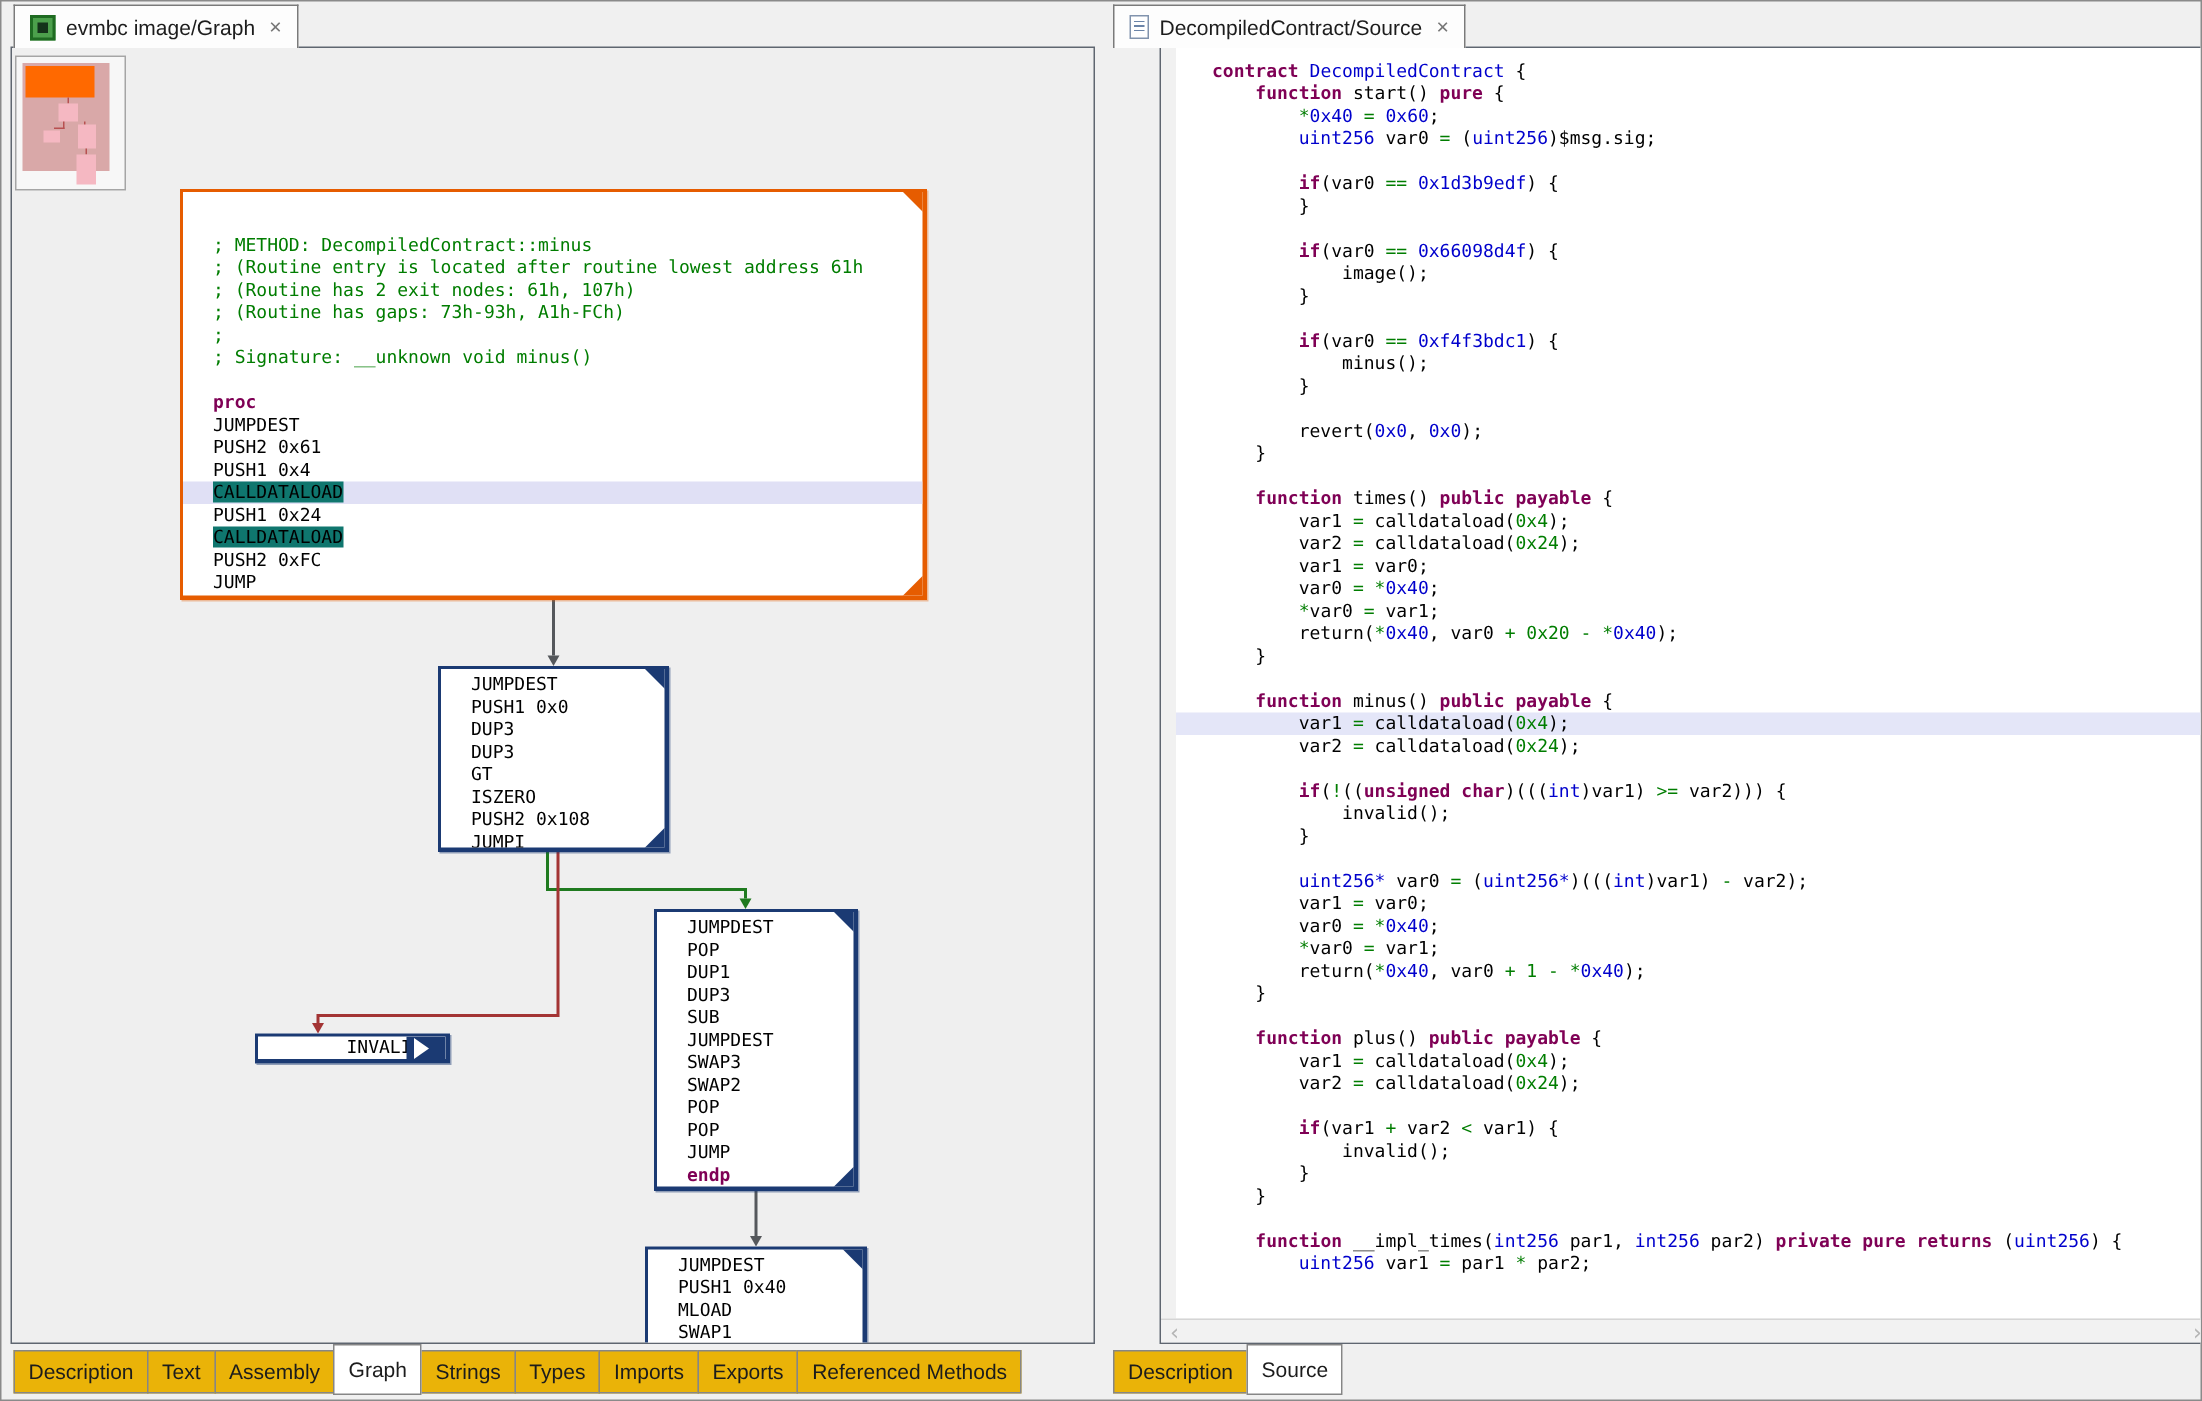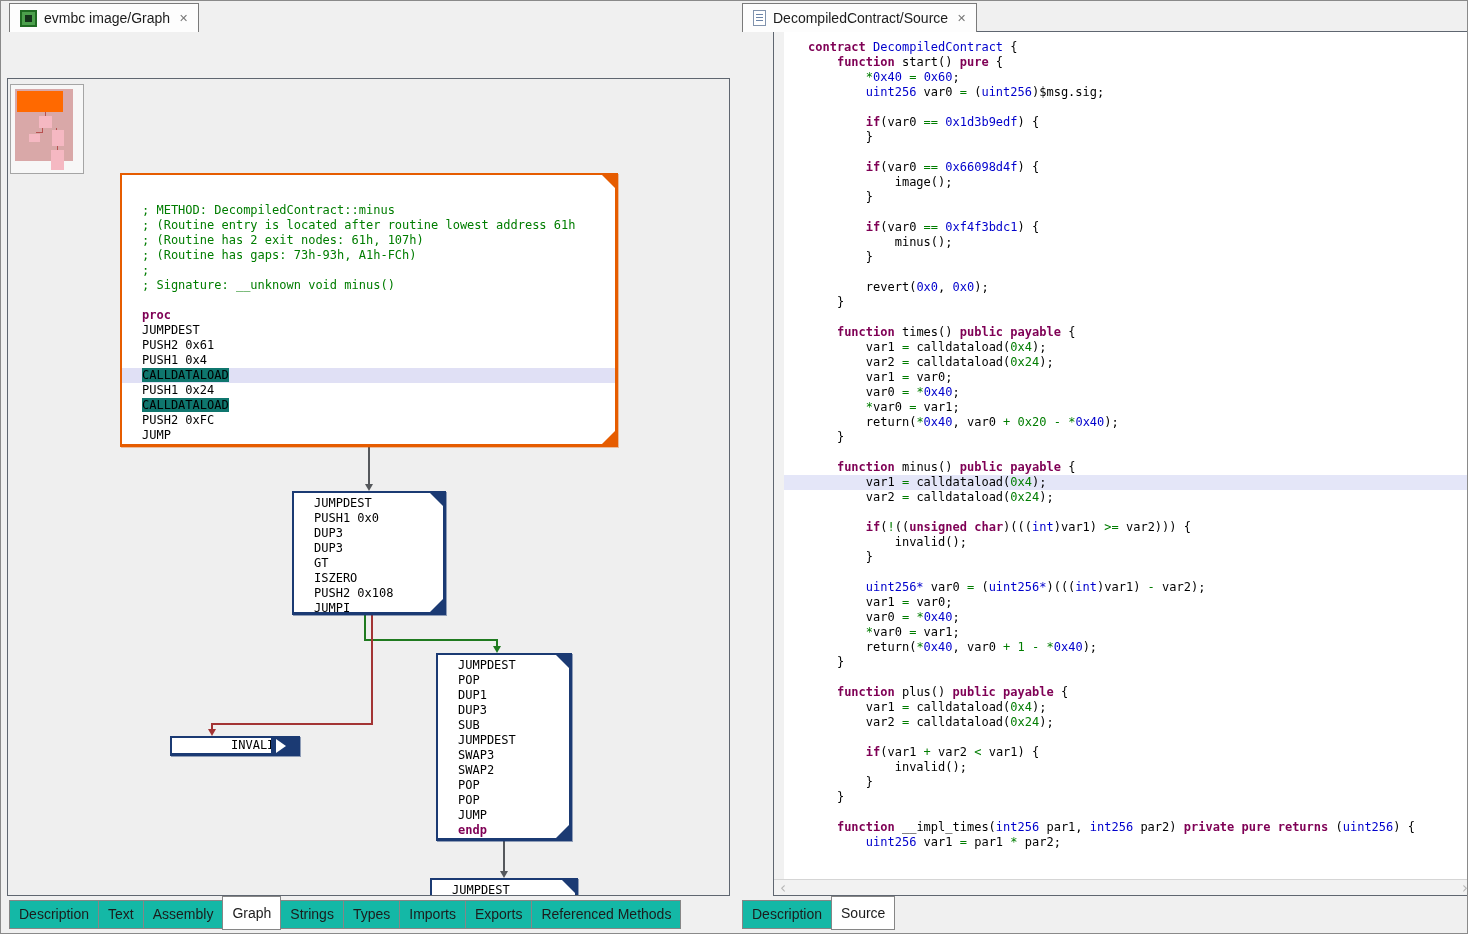--- a/index.html
+++ b/index.html
@@ -10,27 +10,27 @@
           background:#fdfdfd;border:1px solid #7a7a7a;border-bottom:none;padding:0 10px;
           font-size:14px;z-index:5;box-sizing:border-box;}
   .toptab .close{color:#777;font-size:11px;margin-left:2px;cursor:default;}
   .chip-icon{width:13px;height:13px;background:#4ca04c;border:2px solid #1f6b22;box-sizing:content-box;position:relative;flex:none;}
   .chip-icon::after{content:"";position:absolute;inset:3px;background:#14331a;}
   .doc-icon{width:11px;height:14px;background:#fff;border:1px solid #8193ad;position:relative;flex:none;}
   .doc-icon::before{content:"";position:absolute;left:2px;right:2px;top:3px;height:8px;
           background:repeating-linear-gradient(to bottom,#6b84a8 0 1px,transparent 1px 3px);}
   
   .content-box{position:absolute;top:30px;bottom:37px;background:#efefef;border:1px solid #5f6670;box-sizing:border-box;overflow:hidden;}
-  #left-content{left:6px;width:723px;margin-top:47px;}
+  #left-content{left:6px;width:723px;}
   #right-content{left:772px;width:725px;background:#ffffff;}
   
   .btabs{position:absolute;bottom:0;height:37px;display:flex;align-items:flex-start;padding-top:4px;box-sizing:border-box;}
   #left-btabs{left:8px;}
   #right-btabs{left:741px;}
-  .btab{border:1px solid #868686;background:#14b8a6;padding:5px 9px 6px;margin-right:-1px;font-size:14px;white-space:nowrap;}
+  .btab{border:1px solid #868686;background:#eab308;padding:5px 9px 6px;margin-right:-1px;font-size:14px;white-space:nowrap;}
   .btab.active{background:#ffffff;margin-top:-4px;padding-top:8px;padding-bottom:8px;z-index:3;position:relative;}
   
   #graph-area{position:absolute;inset:0;}
   #graph-edges{position:absolute;left:0;top:0;pointer-events:none;}
   .gblock{position:absolute;background:#ffffff;font:12px/15px "DejaVu Sans Mono",monospace;
           white-space:pre;box-sizing:border-box;overflow:hidden;}
   .gblock.navy,.gblock.navy-arrow{border:2px solid #1b3a73;border-right-width:3px;border-bottom-width:3px;
           box-shadow:1px 1px 0 rgba(27,58,115,.45);color:#1b3a73;}
   .gblock.orange{border:2px solid #e65c00;border-right-width:3px;border-bottom-width:3px;
           box-shadow:1px 1px 0 rgba(230,92,0,.35);color:#e65c00;}

